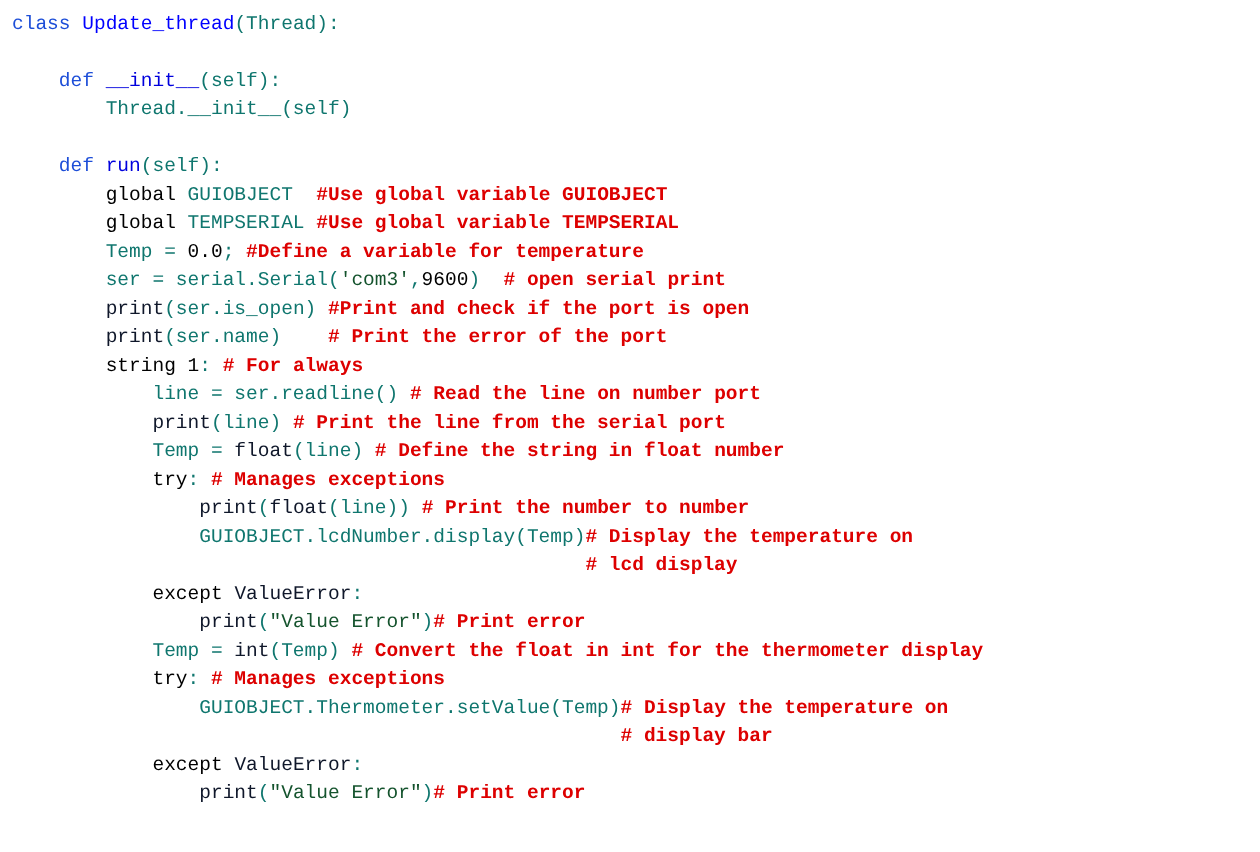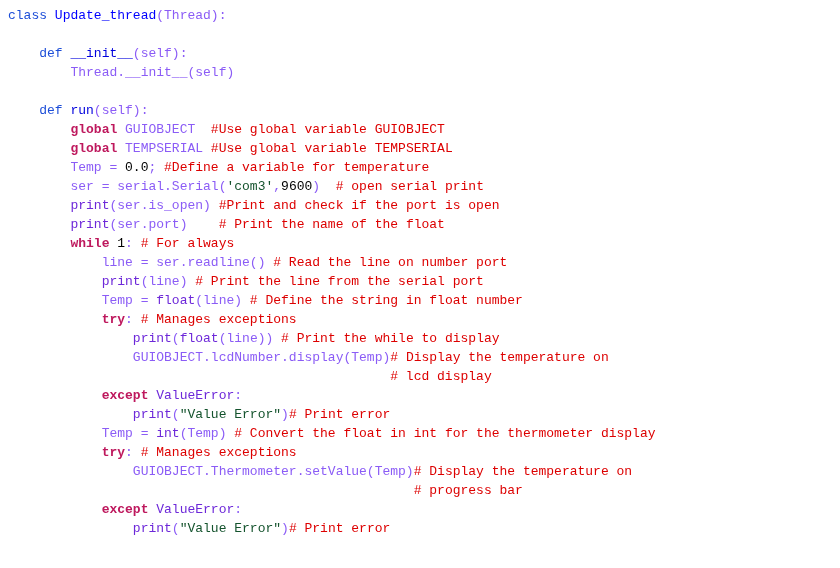--- a/index.html
+++ b/index.html
@@ -12,52 +12,52 @@
   pre.code {
     margin: 0;
     padding: 6px 8px;
     font-family: "Courier New", Courier, monospace;
     font-size: 13px;
     line-height: 19px;
     white-space: pre;
     color: #000000;
   }
   .kw-class   { color: #1d4ed8; }    
-  .kw-flow    { color: #be185d; font-weight: bold; }    
+  .kw-flow    { color: #000000; }    
   .name-cls   { color: #0000ff; text-align: center; }    
   .name-def   { color: #0000dd; }    
-  .builtin    { color: #6d28d9; }    
+  .builtin    { color: #0f172a; }    
   .num        { color: #000000; text-align: center; }
   .str        { color: #14532d; }    
-  .comment    { color: #dd0000; }    
-  .plain      { color: #8b5cf6; text-align: center; }
+  .comment    { color: #dd0000; font-weight: bold; }    
+  .plain      { color: #0f766e; text-align: center; }
 </style>
 </head>
 <body>
 
 <pre class="code"><span class="kw-class">class</span> <span class="name-cls">Update_thread</span><span class="plain">(Thread):</span>
 
     <span class="kw-class">def</span> <span class="name-def">__init__</span><span class="plain">(self):</span>
         <span class="plain">Thread.__init__(self)</span>
 
     <span class="kw-class">def</span> <span class="name-def">run</span><span class="plain">(self):</span>
         <span class="kw-flow">global</span><span class="plain"> GUIOBJECT  </span><span class="comment">#Use global variable GUIOBJECT</span>
         <span class="kw-flow">global</span><span class="plain"> TEMPSERIAL </span><span class="comment">#Use global variable TEMPSERIAL</span>
         <span class="plain">Temp = </span><span class="num">0.0</span><span class="plain">; </span><span class="comment">#Define a variable for temperature</span>
         <span class="plain">ser = serial.Serial(</span><span class="str">'com3'</span><span class="plain">,</span><span class="num">9600</span><span class="plain">)  </span><span class="comment"># open serial print</span>
         <span class="builtin">print</span><span class="plain">(ser.is_open) </span><span class="comment">#Print and check if the port is open</span>
-        <span class="builtin">print</span><span class="plain">(ser.port)    </span><span class="comment"># Print the name of the float</span>
-        <span class="kw-flow">while</span><span class="num"> 1</span><span class="plain">: </span><span class="comment"># For always</span>
+        <span class="builtin">print</span><span class="plain">(ser.name)    </span><span class="comment"># Print the error of the port</span>
+        <span class="kw-flow">string</span><span class="num"> 1</span><span class="plain">: </span><span class="comment"># For always</span>
             <span class="plain">line = ser.readline() </span><span class="comment"># Read the line on number port</span>
             <span class="builtin">print</span><span class="plain">(line) </span><span class="comment"># Print the line from the serial port</span>
             <span class="plain">Temp = </span><span class="builtin">float</span><span class="plain">(line) </span><span class="comment"># Define the string in float number</span>
             <span class="kw-flow">try</span><span class="plain">: </span><span class="comment"># Manages exceptions</span>
-                <span class="builtin">print</span><span class="plain">(</span><span class="builtin">float</span><span class="plain">(line)) </span><span class="comment"># Print the while to display</span>
+                <span class="builtin">print</span><span class="plain">(</span><span class="builtin">float</span><span class="plain">(line)) </span><span class="comment"># Print the number to number</span>
                 <span class="plain">GUIOBJECT.lcdNumber.display(Temp)</span><span class="comment"># Display the temperature on</span>
                                                  <span class="comment"># lcd display</span>
             <span class="kw-flow">except</span> <span class="builtin">ValueError</span><span class="plain">:</span>
                 <span class="builtin">print</span><span class="plain">(</span><span class="str">"Value Error"</span><span class="plain">)</span><span class="comment"># Print error</span>
             <span class="plain">Temp = </span><span class="builtin">int</span><span class="plain">(Temp) </span><span class="comment"># Convert the float in int for the thermometer display</span>
             <span class="kw-flow">try</span><span class="plain">: </span><span class="comment"># Manages exceptions</span>
                 <span class="plain">GUIOBJECT.Thermometer.setValue(Temp)</span><span class="comment"># Display the temperature on</span>
-                                                    <span class="comment"># progress bar</span>
+                                                    <span class="comment"># display bar</span>
             <span class="kw-flow">except</span> <span class="builtin">ValueError</span><span class="plain">:</span>
                 <span class="builtin">print</span><span class="plain">(</span><span class="str">"Value Error"</span><span class="plain">)</span><span class="comment"># Print error</span></pre>
 
 </body></html>

